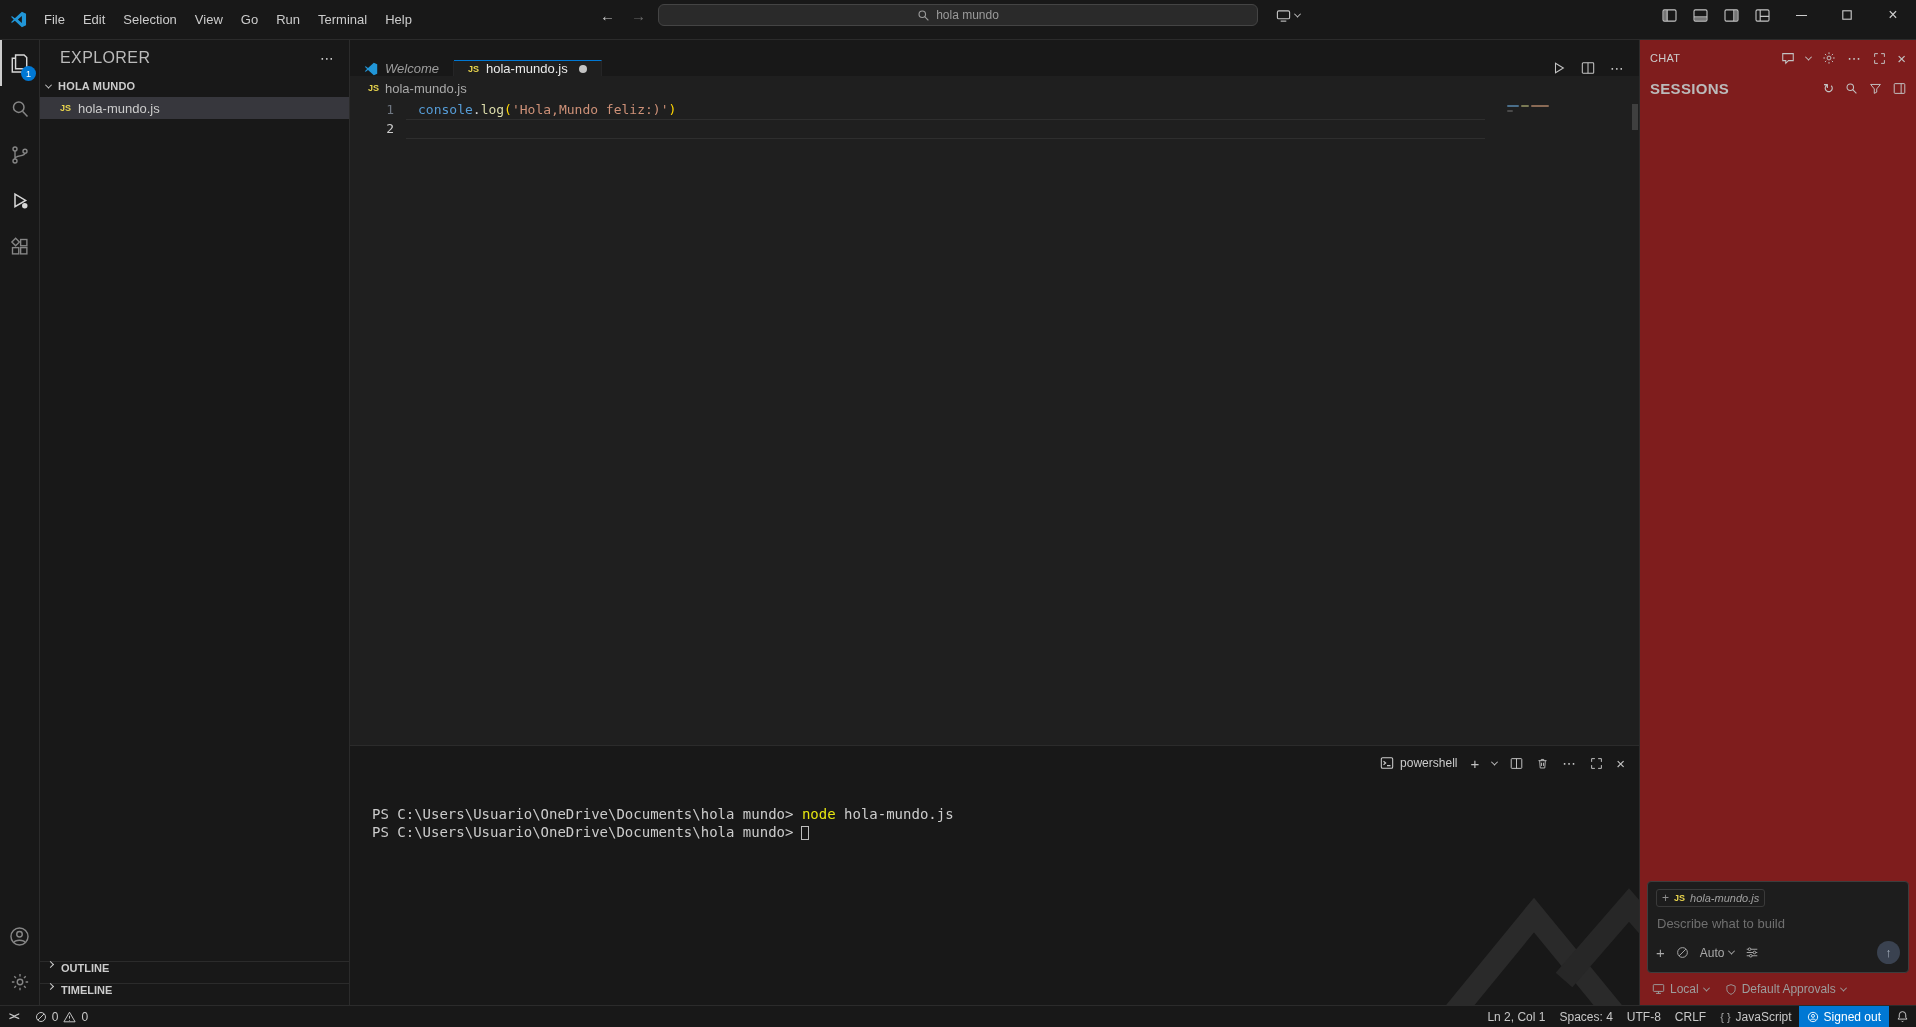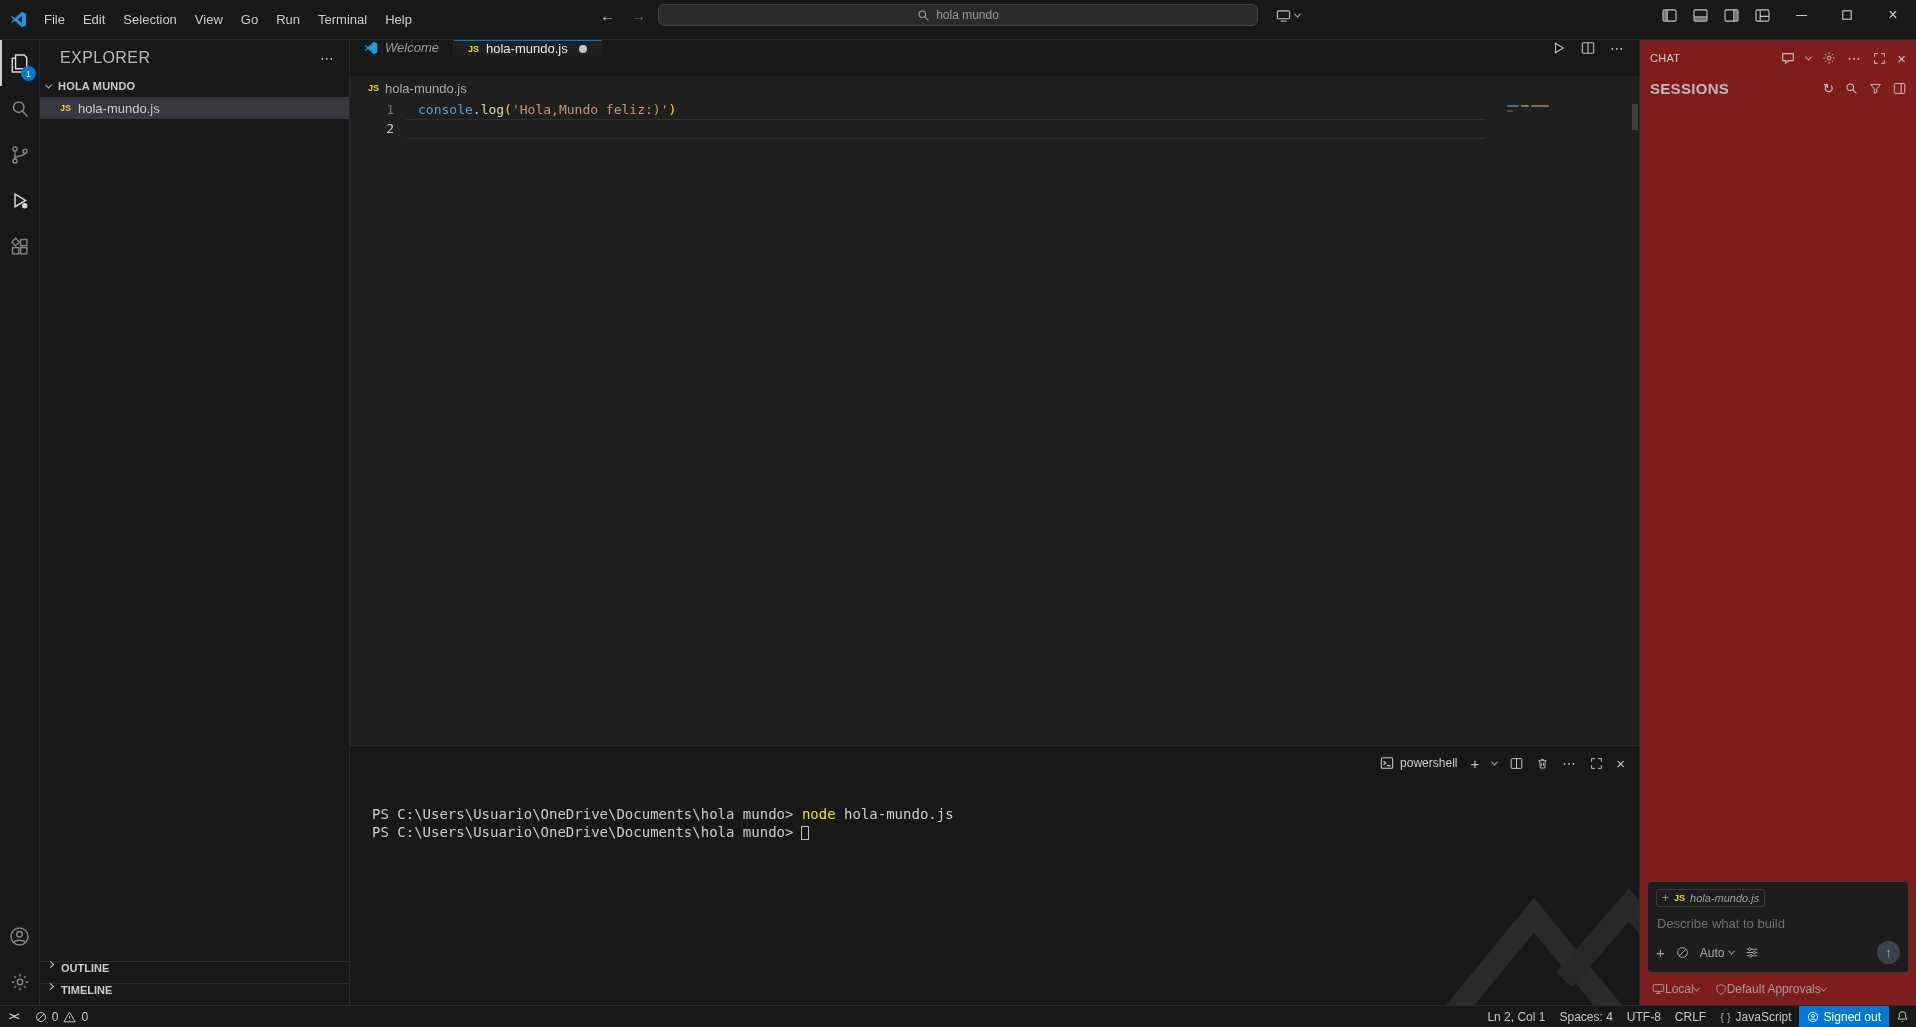--- a/index.html
+++ b/index.html
@@ -51,21 +51,21 @@
     font-size:11px; font-weight:bold; color:#cccccc; letter-spacing:0.2px; }
   .file-row { height:22px; display:flex; align-items:center; gap:7px; padding-left:20px; background:#37373d; color:#cccccc; }
   .tree-spacer { flex:1; }
   .collapse-row { height:22px; flex:none; border-top:1px solid #2b2b2b; display:flex; gap:8px;
     padding-left:8px; font-size:11px; font-weight:bold; color:#cccccc; }
 
   .js-badge { color:#e8d44d; font-weight:bold; font-size:9px; letter-spacing:0; font-family:"Liberation Sans",sans-serif; }
 
   
   .editor-col { flex:1; min-width:0; display:flex; flex-direction:column; background:#1f1f1f; }
-  .tabbar { height:36px; flex:none; background:#181818; display:flex; align-items:flex-start; }
+  .tabbar { height:36px; flex:none; background:#181818; display:flex; align-items:flex-end; }
   .tab { display:flex; align-items:center; gap:7px; padding:0 14px; font-size:13px; border-right:1px solid #252526; color:#9d9d9d; }
   .tab.active { background:#1f1f1f; color:#eaeaea; border-top:1px solid #0078d4; }
   .tab .italic { font-style:italic; }
   .mod-dot { width:8px; height:8px; border-radius:50%; background:#c4c4c4; margin-left:4px; }
   .editor-actions { margin-left:auto; display:flex; align-items:center; gap:15px; padding-right:14px; color:#c3c3c3; }
   .kebab { letter-spacing:1px; font-size:14px; color:inherit; }
 
   .breadcrumb { height:24px; flex:none; display:flex; align-items:center; gap:6px; padding-left:18px; font-size:13px; color:#a9a9a9; }
 
   .code-area { flex:1; position:relative; font-family:"DejaVu Sans Mono",monospace; font-size:13px; line-height:19px; overflow:hidden; }
@@ -109,21 +109,21 @@
   .chip { display:flex; align-items:center; gap:5px; border:1px solid #3a3a3a; border-radius:3px;
     padding:1px 5px; font-size:11px; color:#a0a0a0; }
   .chip-name { font-style:italic; }
   .chip-plus { font-size:12px; color:#8f8f8f; font-style:normal; }
   .chat-placeholder { font-size:13px; color:#6f6f6f; margin:9px 1px 10px 1px; cursor:text; }
   .chat-toolbar { display:flex; align-items:center; gap:11px; color:#a8a8a8; font-size:12px; }
   .mode-btn { display:flex; align-items:center; gap:5px; }
   .send-btn { margin-left:auto; width:23px; height:23px; border-radius:50%; background:#3a4250; color:#a9b4c0;
     display:flex; align-items:center; justify-content:center; font-size:13px; }
   .chat-footer { height:28px; flex:none; display:flex; align-items:center; gap:16px; padding:0 12px 4px 12px; font-size:12px; color:#9d9d9d; }
-  .footer-item { display:flex; align-items:center; }
+  .footer-item { display:flex; align-items:center; gap:5px; }
 
   
   .statusbar { height:22px; flex:none; background:#181818; border-top:1px solid #2b2b2b;
     display:flex; align-items:center; font-size:12px; color:#c8c8c8; }
   .sb-item { height:22px; display:flex; align-items:center; gap:5px; padding:0 7px; }
   .sb-remote { font-weight:bold; font-size:10px; letter-spacing:-1px; padding:0 9px; }
   .sb-right { margin-left:auto; display:flex; align-items:center; }
   .sb-account { background:#0078d4; color:#ffffff; padding:0 8px; }
 </style>
 </head>

